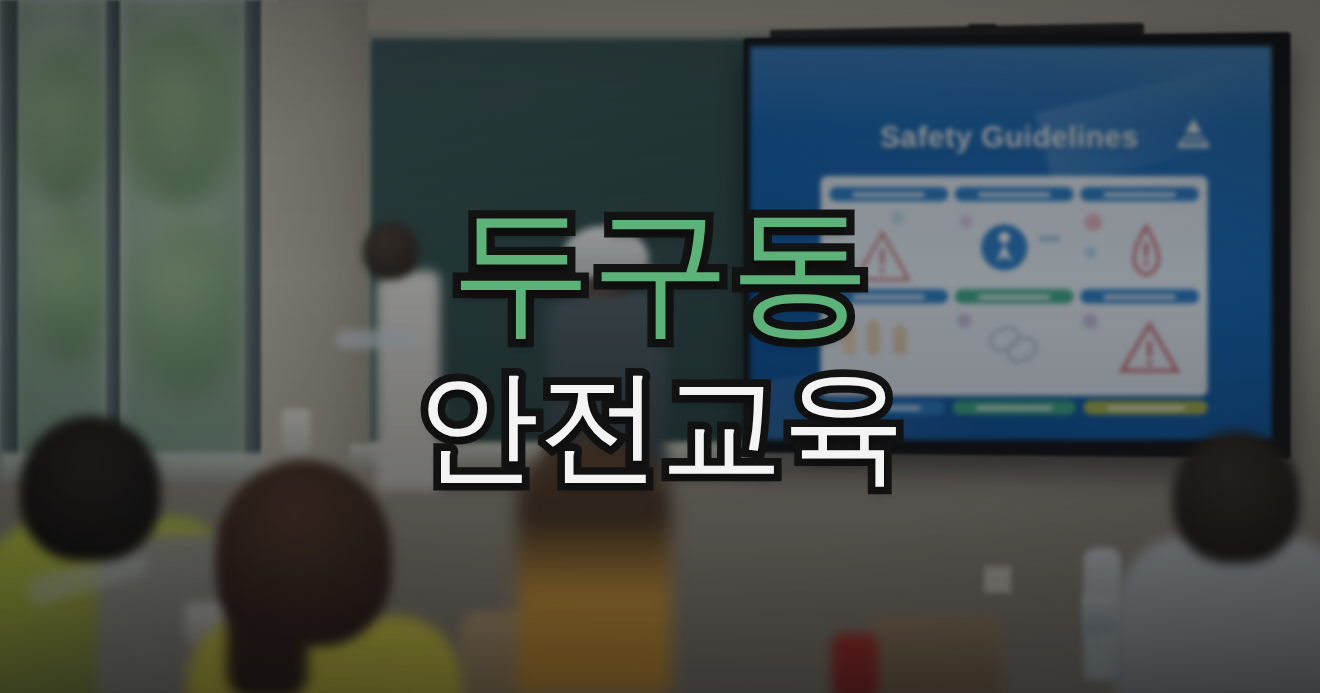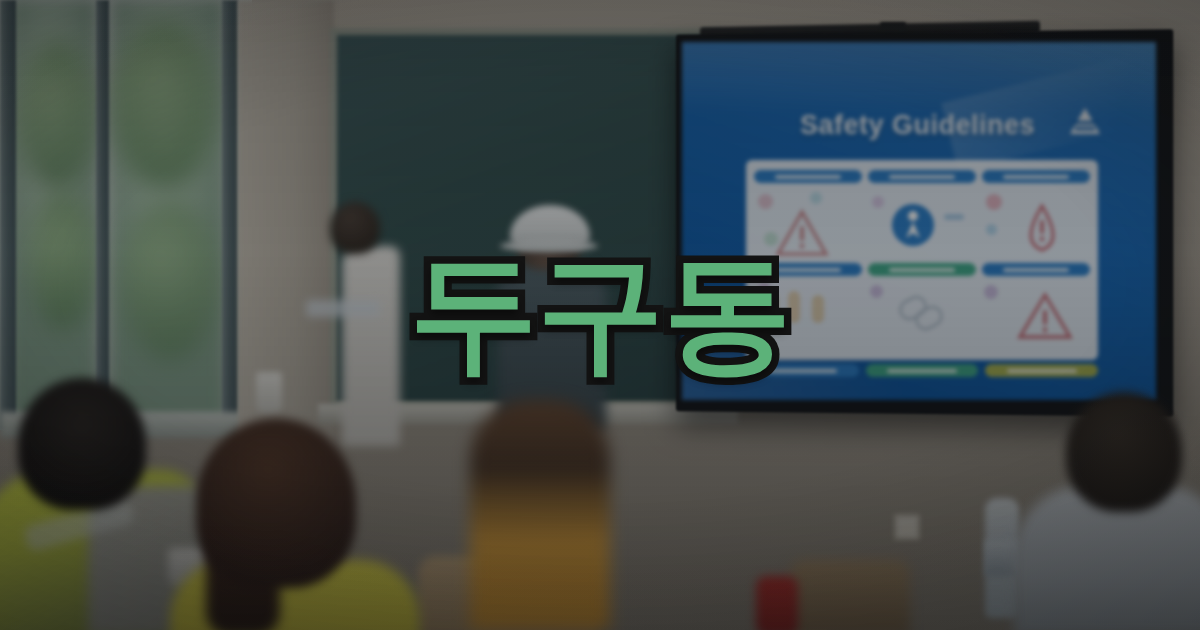--- a/index.html
+++ b/index.html
@@ -324,21 +324,21 @@
   
   .title-stack {
     position:absolute; inset:0;
     display:flex; flex-direction:column;
     align-items:center; justify-content:center;
     gap:6px;
     z-index:40;
   }
   .tline {
     font-family:"Liberation Sans", sans-serif;
-    font-weight:700;
+    font-weight:400;
     line-height:1;
     letter-spacing:-1px;
     text-align:left;
     white-space:nowrap;
   }
   .tline.l1 {
     font-size:128px;
     color:#5cb279;
     -webkit-text-stroke:15px #131313;
     paint-order:stroke fill;
@@ -542,15 +542,16 @@
     <div class="p-fg2-body"></div>
     <div class="p-fg2-tail"></div>
     <div class="p-fg2-head"></div>
 
     <div class="dark-overlay"></div>
     <div class="vignette"></div>
   </div>
 
   <div class="title-stack">
     <div class="tline l1">두구동</div>
+    <div class="tline l2">안전교육</div>
   </div>
 
 </div>
 
 </body></html>

